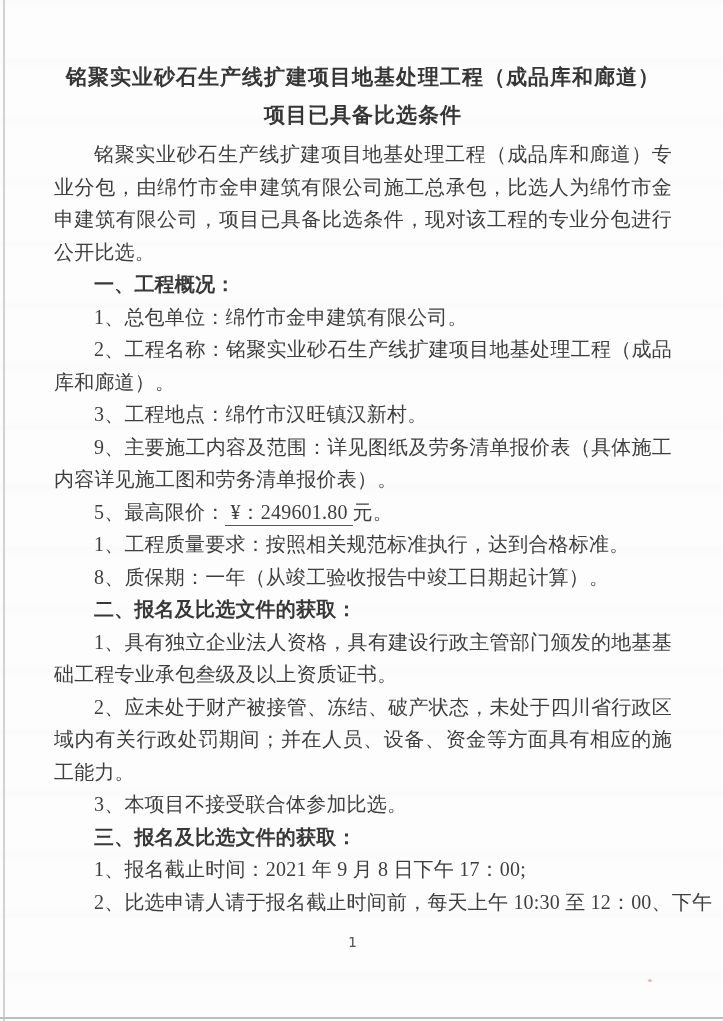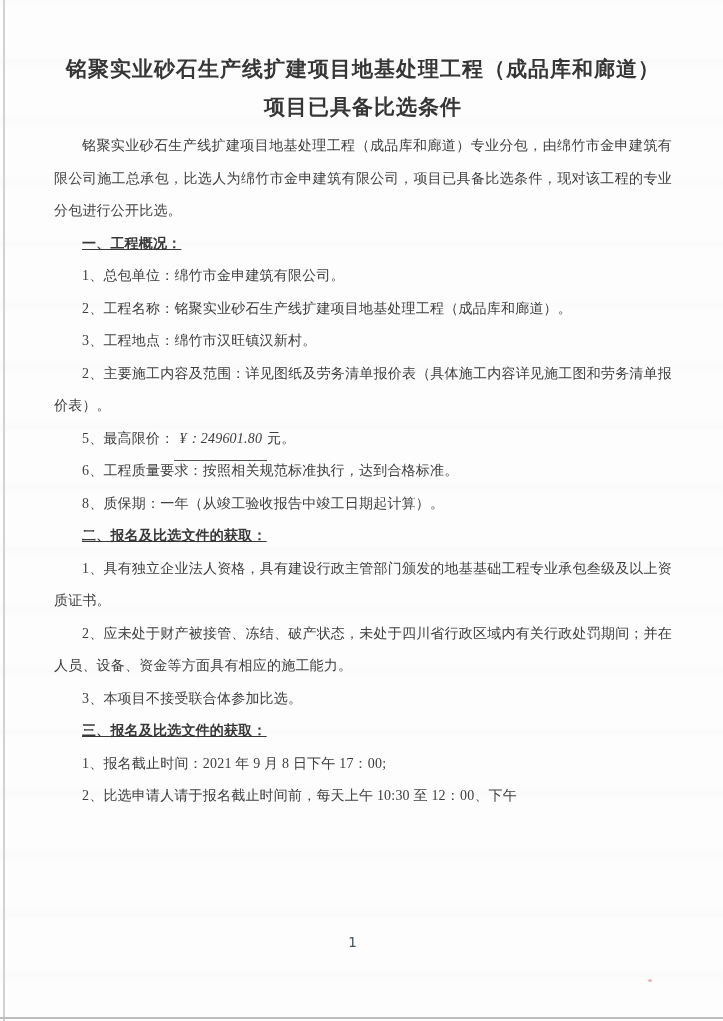--- a/index.html
+++ b/index.html
@@ -43,54 +43,52 @@
   .scan-artifact-dot {
     position: absolute;
     left: 648px; top: 979px;
     width: 4px; height: 3px;
     border-radius: 50%;
     background: rgba(222, 120, 130, 0.55);
   }
   .content {
     position: absolute;
     left: 54px;
-    top: 50px;
+    top: 58px;
     width: 618px;
   }
   .doc-title {
     margin: 0 0 4px 0;
     font-size: 21px;
     font-weight: bold;
     line-height: 38px;
     text-align: center;
     letter-spacing: 1px;
     color: #363636;
   }
   .title-line { display: block; }
   .para {
     margin: 0;
-    font-size: 14px;
+    font-size: 20px;
     line-height: 32.5px;
     text-align: justify;
     text-indent: 2em;
     letter-spacing: 0.2px;
   }
   .para.heading {
     font-weight: bold;
     color: #383838;
-    text-decoration: underline;
   }
   .para.nowrap {
     white-space: nowrap;
     text-align: left;
   }
   .underline-value {
     border-bottom: 1.5px solid #555555;
-    padding: 0 5px 14px 5px;
-    font-style: italic;
+    padding: 0 5px 2px 5px;
   }
   .page-number {
     position: absolute;
     left: 0; right: 0;
     top: 934px;
     text-align: center;
     transform: translateX(-9px);
     font-size: 13.5px;
     color: #44525c;
     font-family: "DejaVu Sans", sans-serif;
@@ -111,23 +109,23 @@
       <span class="title-line">铭聚实业砂石生产线扩建项目地基处理工程（成品库和廊道）</span>
       <span class="title-line">项目已具备比选条件</span>
     </h1>
 
     <p class="para">铭聚实业砂石生产线扩建项目地基处理工程（成品库和廊道）专业分包，由绵竹市金申建筑有限公司施工总承包，比选人为绵竹市金申建筑有限公司，项目已具备比选条件，现对该工程的专业分包进行公开比选。</p>
 
     <p class="para heading">一、工程概况：</p>
     <p class="para">1、总包单位：绵竹市金申建筑有限公司。</p>
     <p class="para">2、工程名称：铭聚实业砂石生产线扩建项目地基处理工程（成品库和廊道）。</p>
     <p class="para">3、工程地点：绵竹市汉旺镇汉新村。</p>
-    <p class="para">2、主要施工内容及范围：详见图纸及劳务清单报价表（具体施工内容详见施工图和劳务清单报价表）。</p>
+    <p class="para">9、主要施工内容及范围：详见图纸及劳务清单报价表（具体施工内容详见施工图和劳务清单报价表）。</p>
     <p class="para"><span>5、最高限价：</span><span class="underline-value">¥：249601.80</span><span>元。</span></p>
-    <p class="para">6、工程质量要求：按照相关规范标准执行，达到合格标准。</p>
+    <p class="para">1、工程质量要求：按照相关规范标准执行，达到合格标准。</p>
     <p class="para">8、质保期：一年（从竣工验收报告中竣工日期起计算）。</p>
 
     <p class="para heading">二、报名及比选文件的获取：</p>
     <p class="para">1、具有独立企业法人资格，具有建设行政主管部门颁发的地基基础工程专业承包叁级及以上资质证书。</p>
     <p class="para">2、应未处于财产被接管、冻结、破产状态，未处于四川省行政区域内有关行政处罚期间；并在人员、设备、资金等方面具有相应的施工能力。</p>
     <p class="para">3、本项目不接受联合体参加比选。</p>
 
     <p class="para heading">三、报名及比选文件的获取：</p>
     <p class="para">1、报名截止时间：2021 年 9 月 8 日下午 17：00;</p>
     <p class="para nowrap">2、比选申请人请于报名截止时间前，每天上午 10:30 至 12：00、下午</p>

